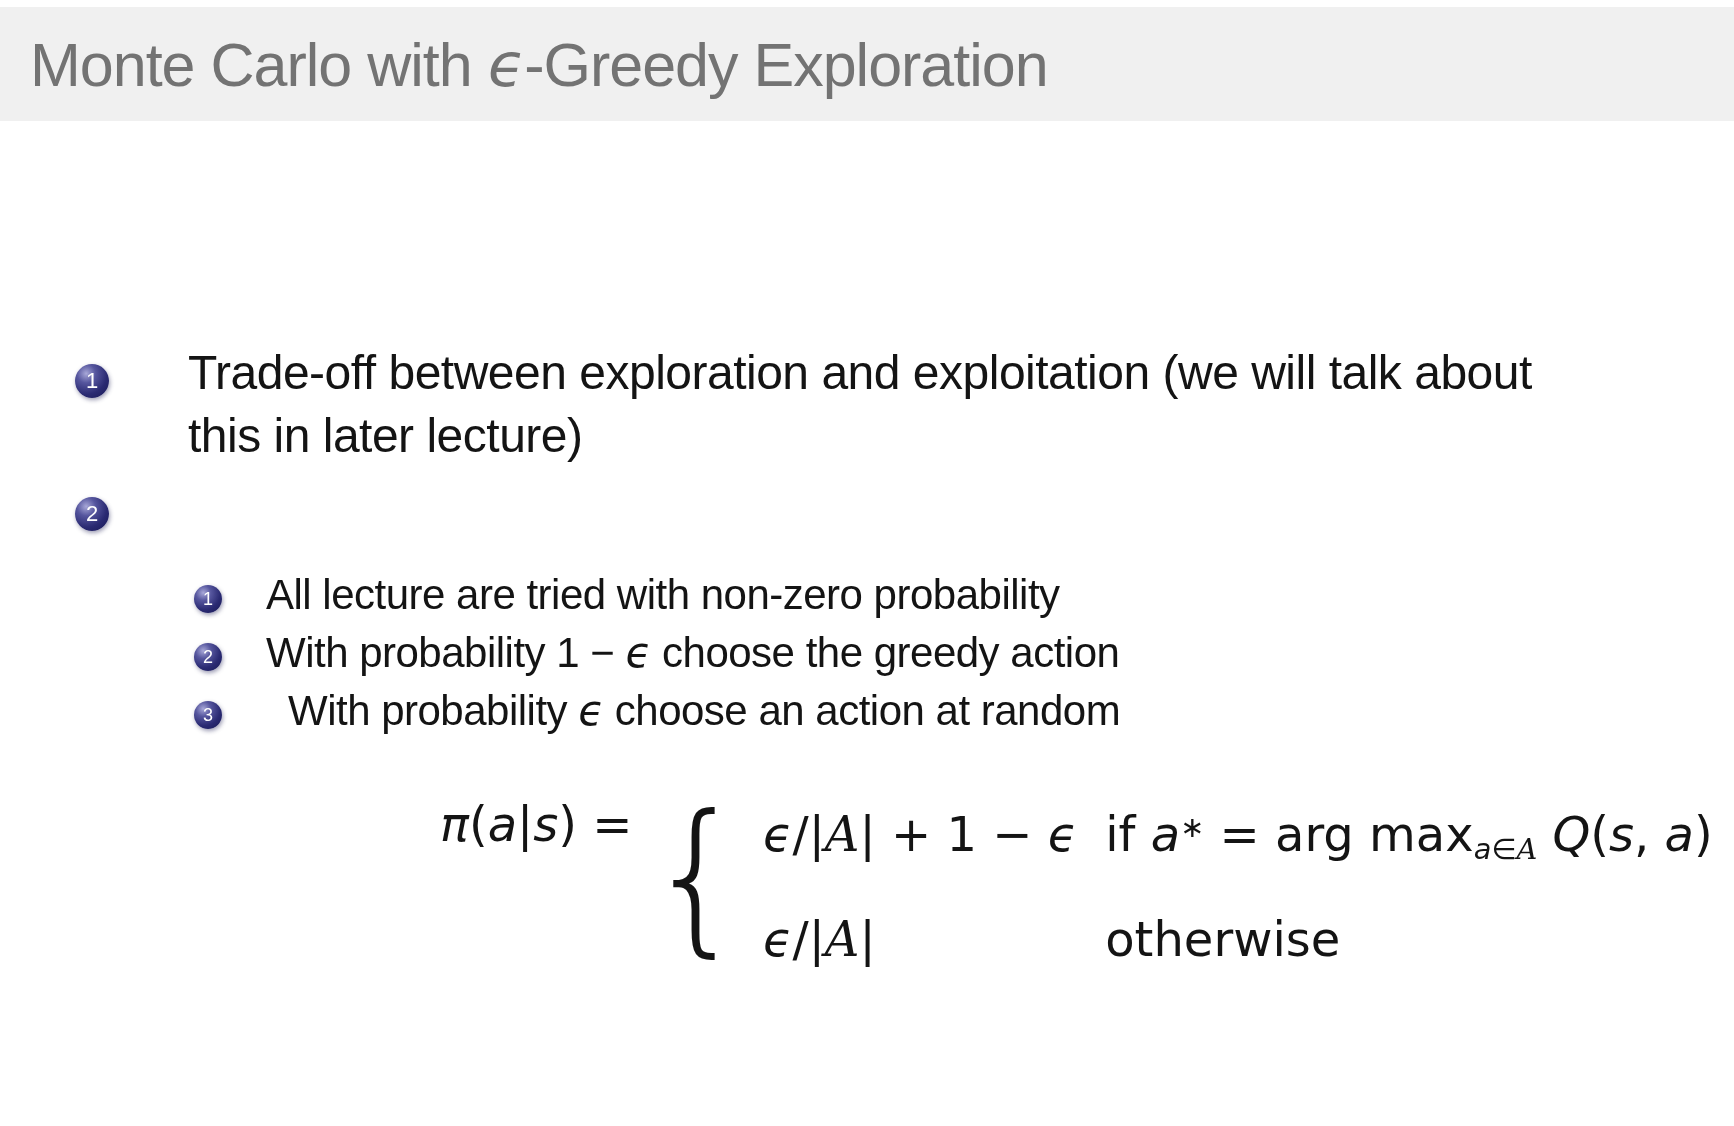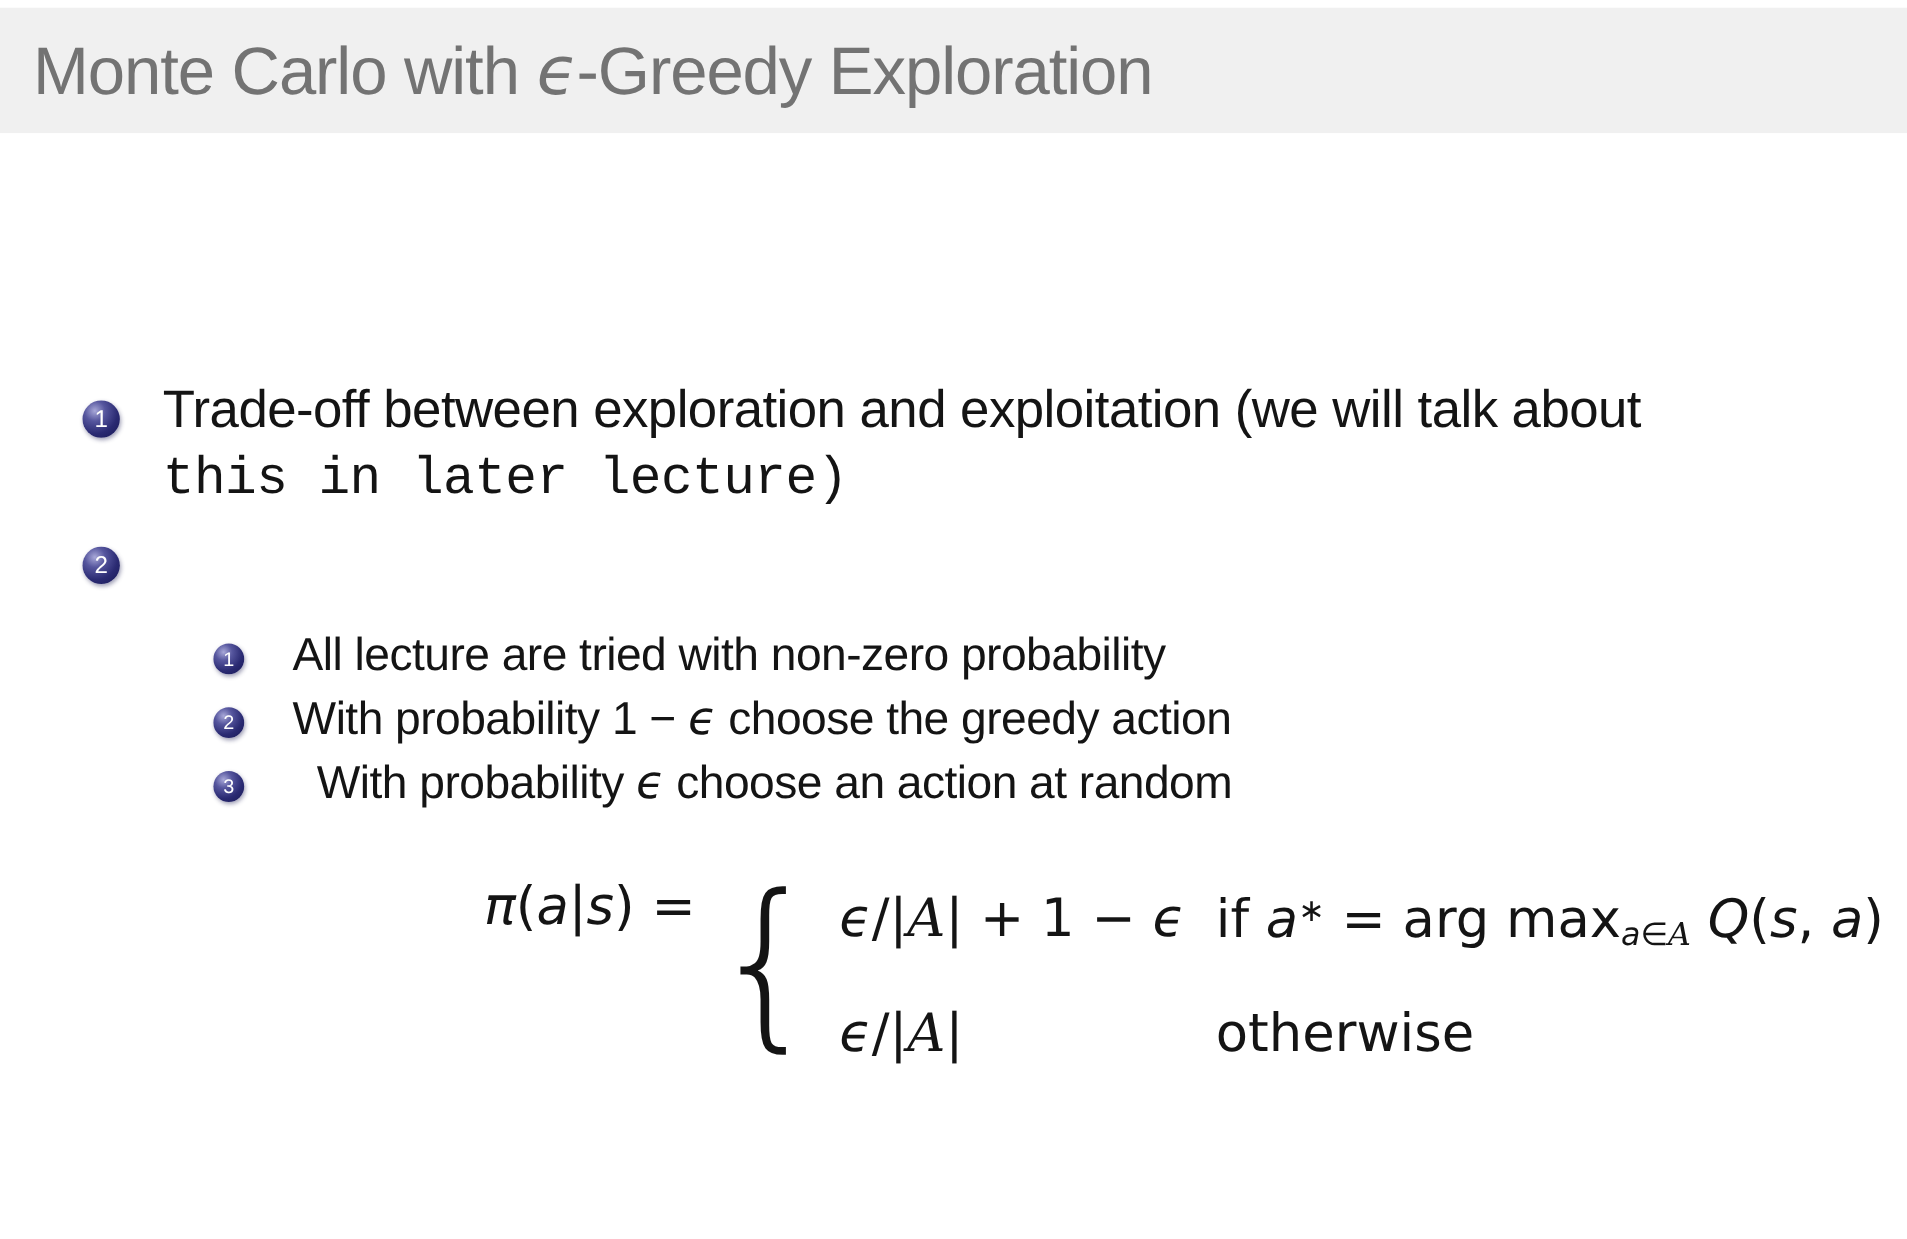--- a/index.html
+++ b/index.html
@@ -30,21 +30,21 @@
     color:#ffffff;
     display:flex; align-items:center; justify-content:center;
     line-height:1;
   }
   .ball.main { width:34px; height:34px; font-size:22px; }
   .ball.sub  { width:28px; height:28px; font-size:18px; }
   .line {
     position:absolute;
     white-space:nowrap;
   }
-  .line.main { font-size:48px; line-height:64px; letter-spacing:-0.5px; }
+  .line.main { font-size:48px; line-height:64px; letter-spacing:-0.5px;margin-left:40px; }
   .line.subline { font-size:42px; line-height:56px; letter-spacing:-0.5px; }
   .it  { font-style:italic; font-family:"DejaVu Sans", sans-serif; }
   .cal { font-style:italic; font-family:"DejaVu Serif", serif; }
   .sub { font-size:0.6em; vertical-align:-0.28em; }
   .sub.it, .sub.cal { font-size:0.6em; }
   .it.sub { font-size:0.6em; vertical-align:-0.28em; }
   .cal.sub { font-size:0.6em; vertical-align:-0.28em; }
   .sup { font-size:0.6em; vertical-align:0.5em; }
   .formula {
     position:absolute; left:440px; top:796px; height:146px;
@@ -76,21 +76,21 @@
 <div class="slide">
 
   <div class="titlebar">
     <div class="title"><span>Monte Carlo with </span><span class="it">ϵ</span><span>-Greedy Exploration</span></div>
   </div>
 
   <div class="ball main" style="left:75px; top:364px;">
     <span>1</span>
   </div>
   <div class="line main" style="left:148px; top:341px;"><span>Trade-off between exploration and exploitation (we will talk about</span></div>
-  <div class="line main" style="left:148px; top:404px;font-family:Liberation Mono, monospace;"><span>this in later lecture)</span></div>
+  <div class="line main" style="left:148px; top:404px;"><span>this in later lecture)</span></div>
 
   <div class="ball main" style="left:75px; top:497px;">
     <span>2</span>
   </div>
 
   <div class="ball sub" style="left:194px; top:585px;">
     <span>1</span>
   </div>
   <div class="line subline" style="left:266px; top:567px;"><span>All lecture are tried with non-zero probability</span></div>
 

